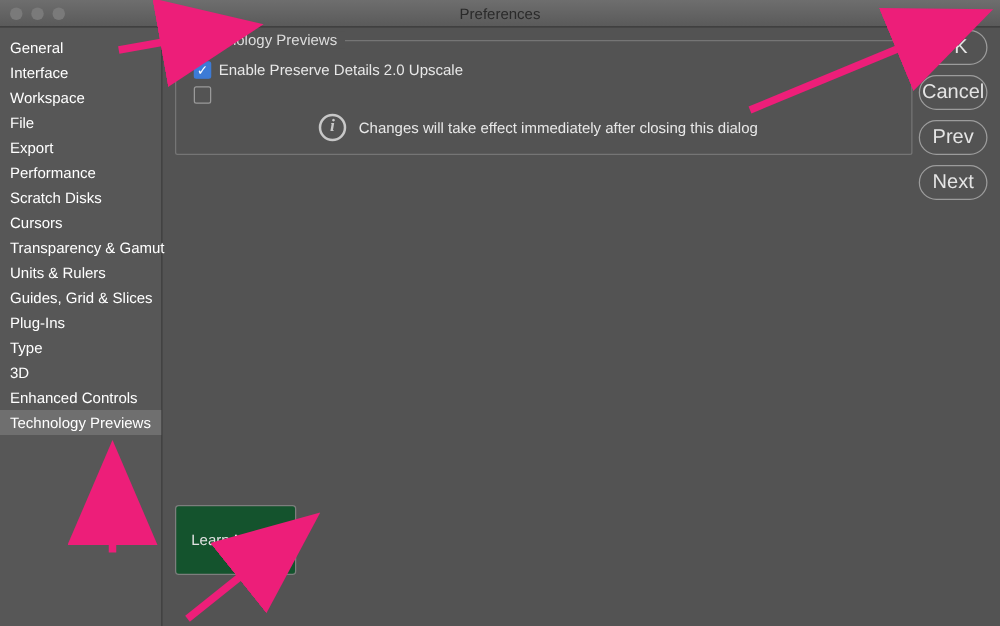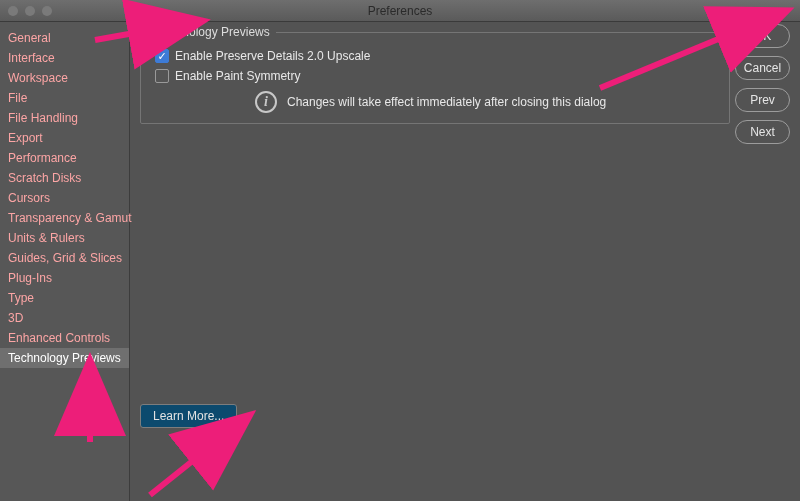--- a/index.html
+++ b/index.html
@@ -4,43 +4,43 @@
   <style>
     * { margin:0; padding:0; box-sizing:border-box; font-family: Arial, Helvetica, sans-serif; }
     body { width:800px; height:501px; background:#535353; color:#e8e8e8; font-size:12px; position:relative; overflow:hidden; }
 
     .titlebar { height:22px; background:linear-gradient(#6e6e6e,#5a5a5a); border-bottom:1px solid #3a3a3a; text-align:center; line-height:22px; font-size:12px; color:#2a2a2a; font-weight:400; position:relative;}
     .traffic { position:absolute; left:8px; top:0; height:22px; display:flex; align-items:center; gap:7px;}
     .traffic span{ width:10px; height:10px; border-radius:50%; background:#7a7a7a; display:inline-block;}
 
     .container { display:flex; height:calc(100% - 22px);}
     .sidebar { width:130px; background:#575757; border-right:1px solid #3c3c3c; padding-top:6px;}
-    .sb-item { padding:3px 8px 3px 8px; color:#fca5a5; cursor:default; white-space:nowrap;}
+    .sb-item { padding:3px 8px 3px 8px; color:#ffffff; cursor:default; white-space:nowrap;}
     .sb-item.selected{ background:#6f6f6f; color:#fff;}
 
     .main { position:relative; flex:1; padding:4px 10px 10px 10px; }
     .main-inner{ position:relative; width:590px;}
     .group-label{ position:absolute; background:#535353; color:#ddd; padding:0 6px; font-size:12px; z-index:2;}
     .group{ border:1px solid #757575; border-radius:2px; margin-top:6px; position:relative; }
     .group .group-label{ top:-8px; left:10px;}
     .g-prev{ padding:12px 14px 10px 14px; min-height:90px; }
     .g-desc{ margin-top:18px; min-height:230px;}
     .g-desc .lbl{ top:-8px; left:10px;}
 
     .cb-row{ display:flex; align-items:center; margin:4px 0 6px 0;}
     .cb{ width:14px; height:14px; border:1px solid #9a9a9a; border-radius:2px; display:flex; align-items:center; justify-content:center; margin-right:6px; background:#545454; font-size:11px; color:#fff;}
     .cb.checked{ background:#3d7bd6; border-color:#3d7bd6;}
 
     .info-row{ display:flex; align-items:center; margin-top:8px; margin-left:100px;}
     .info-icon{ width:22px; height:22px; border:2px solid #c8c8c8; border-radius:50%; display:flex; align-items:center; justify-content:center; color:#c8c8c8; font-weight:bold; font-family:"Times New Roman",serif; font-style:italic; font-size:14px; margin-right:10px;}
 
-    .learn-btn{ position:absolute; left:140px; top:404px; background:#0c4a6e; border:1px solid #7d7d7d; border-radius:3px; color:#e2e2e2; padding:4px 12px; cursor:default;}
+    .learn-btn{ position:absolute; left:140px; top:404px; background:#14532d; border:1px solid #7d7d7d; border-radius:3px; color:#e2e2e2; padding:20px 12px; cursor:default;}
 
     .right-buttons{ position:absolute; top:24px; right:10px; width:55px; display:flex; flex-direction:column; gap:8px;}
-    .pill-btn{ border:1px solid #9c9c9c; border-radius:14px; padding:4px 0; text-align:center; color:#e5e5e5; font-size:12px; cursor:default;}
+    .pill-btn{ border:1px solid #9c9c9c; border-radius:14px; padding:4px 0; text-align:center; color:#e5e5e5; font-size:16px; cursor:default;}
 
     
     .arrow-svg{ position:absolute; pointer-events:none; z-index:50;}
 
   </style>
 </head>
 <body>
 
 <div class="titlebar">
   <div class="traffic">
@@ -50,21 +50,20 @@
   </div>
   <span>Preferences</span>
 </div>
 
 <div class="container">
   <div class="sidebar" id="sidebar">
       <div class="sb-item">General</div>
       <div class="sb-item">Interface</div>
       <div class="sb-item">Workspace</div>
       <div class="sb-item">File</div>
-      <div class="sb-item">File Handling</div>
       <div class="sb-item">Export</div>
       <div class="sb-item">Performance</div>
       <div class="sb-item">Scratch Disks</div>
       <div class="sb-item">Cursors</div>
       <div class="sb-item">Transparency &amp; Gamut</div>
       <div class="sb-item">Units &amp; Rulers</div>
       <div class="sb-item">Guides, Grid &amp; Slices</div>
       <div class="sb-item">Plug-Ins</div>
       <div class="sb-item">Type</div>
       <div class="sb-item">3D</div>
@@ -76,21 +75,20 @@
     <div class="main-inner">
       <div class="group g-prev">
         <span class="group-label">Technology Previews</span>
 
         <div class="cb-row">
           <span class="cb checked" id="cb1">✓</span>
           <span>Enable Preserve Details 2.0 Upscale</span>
         </div>
         <div class="cb-row">
           <span class="cb" id="cb2"></span>
-          <span>Enable Paint Symmetry</span>
         </div>
 
         <div class="info-row">
           <span class="info-icon">i</span>
           <span>Changes will take effect immediately after closing this dialog</span>
         </div>
       </div>
 
     </div>
   </div>

